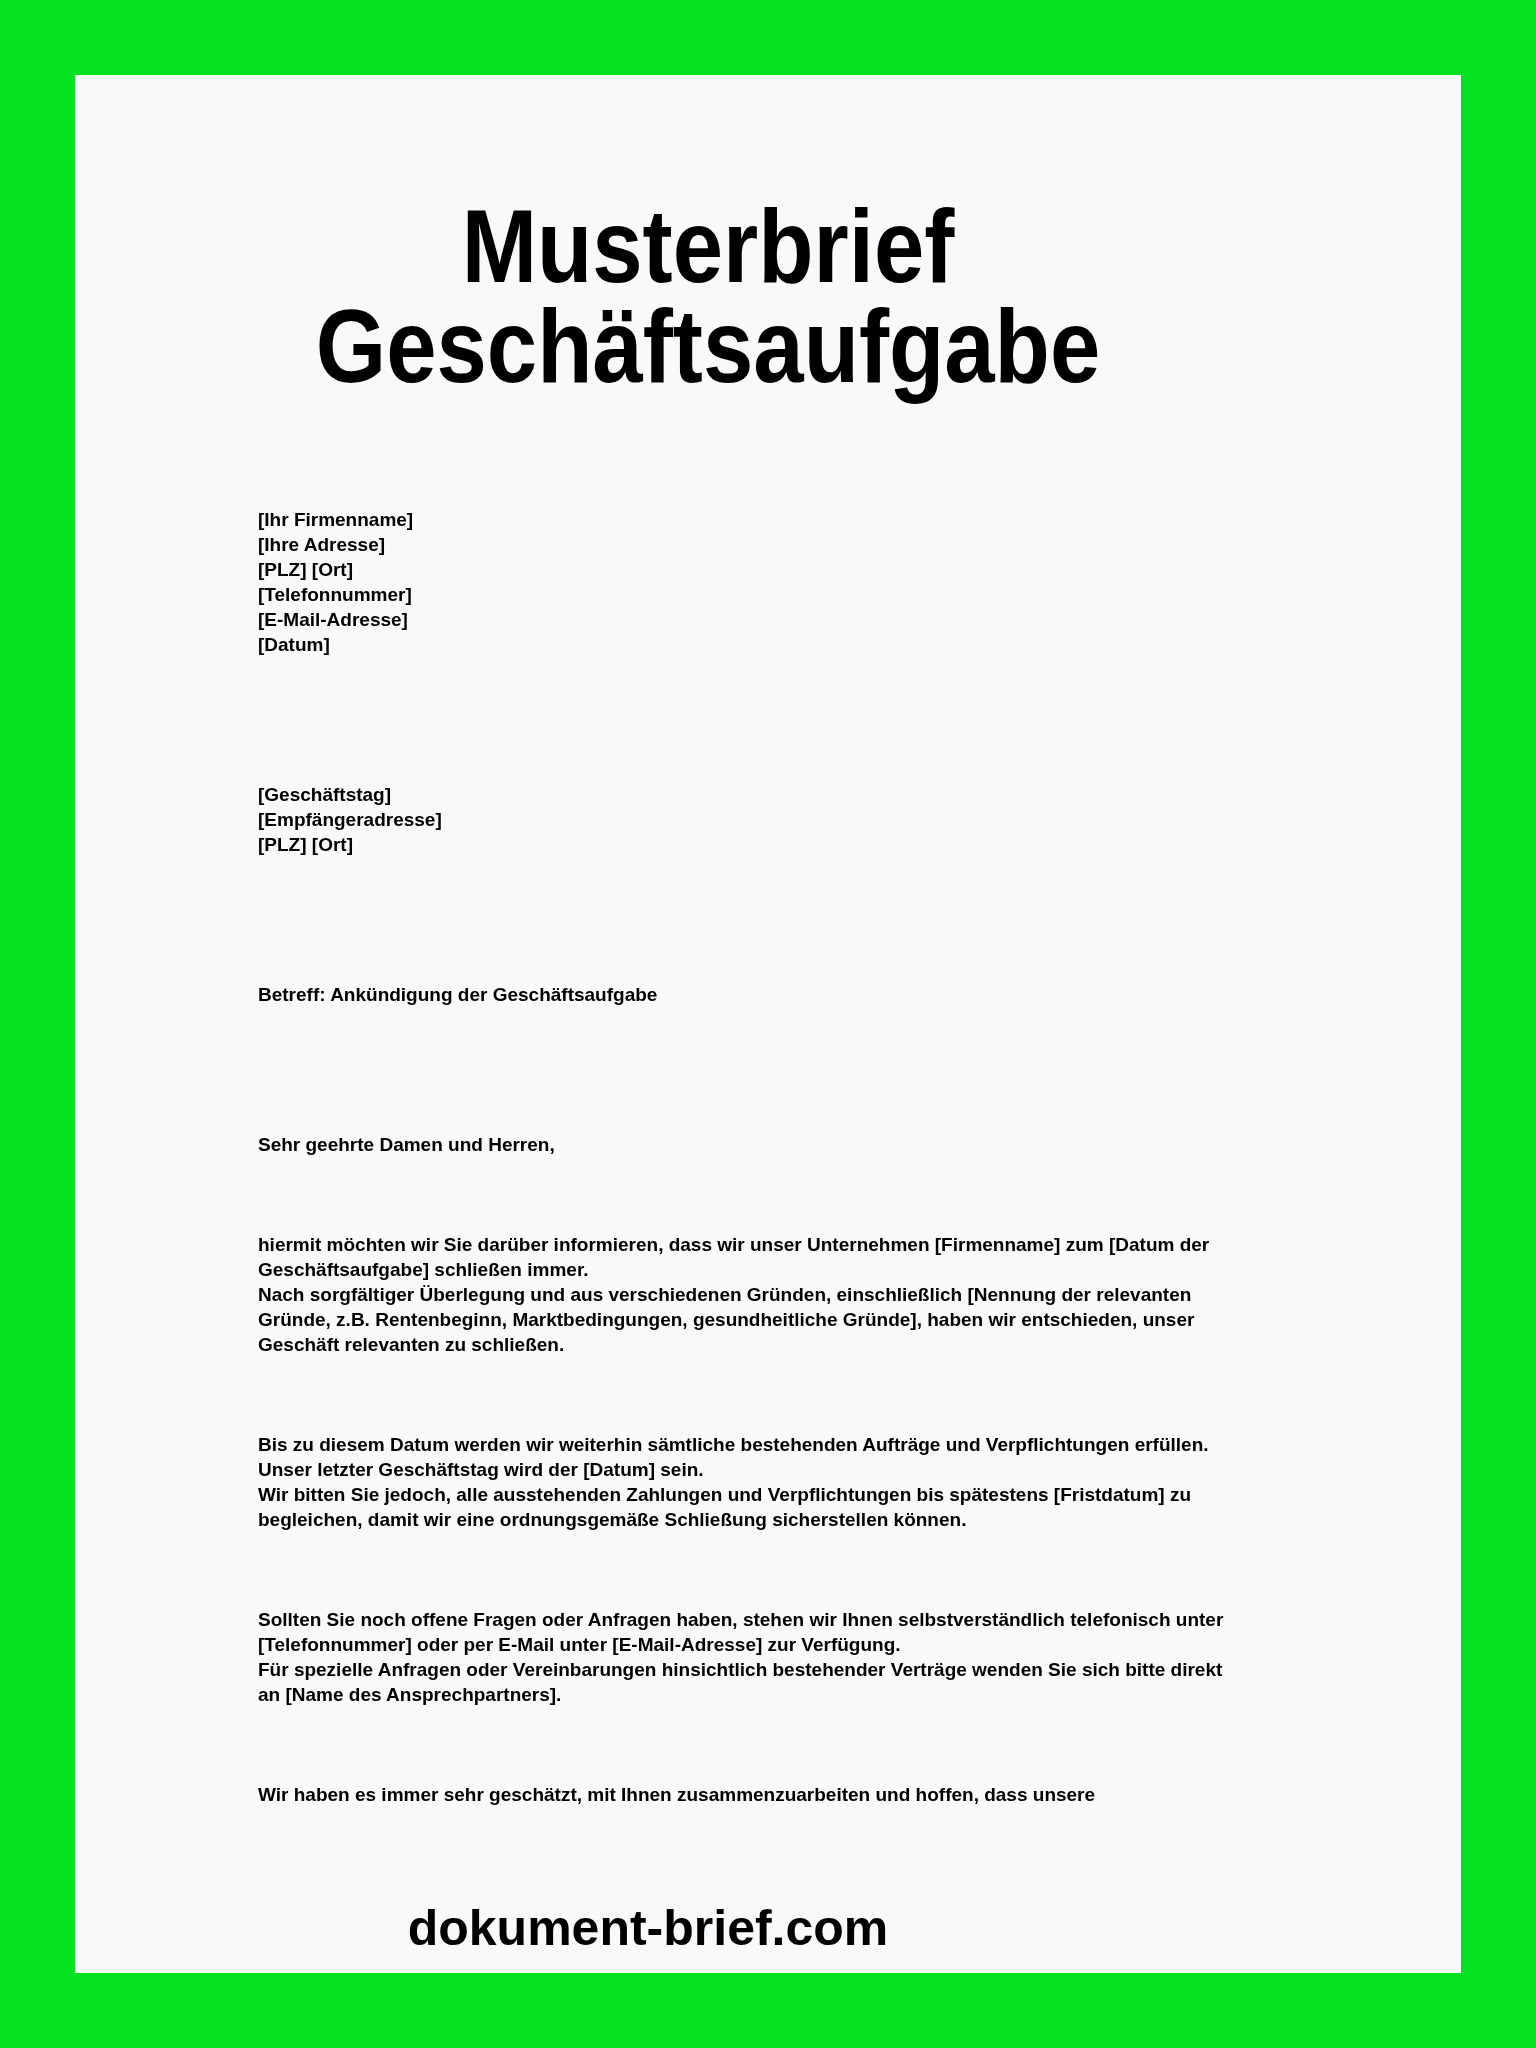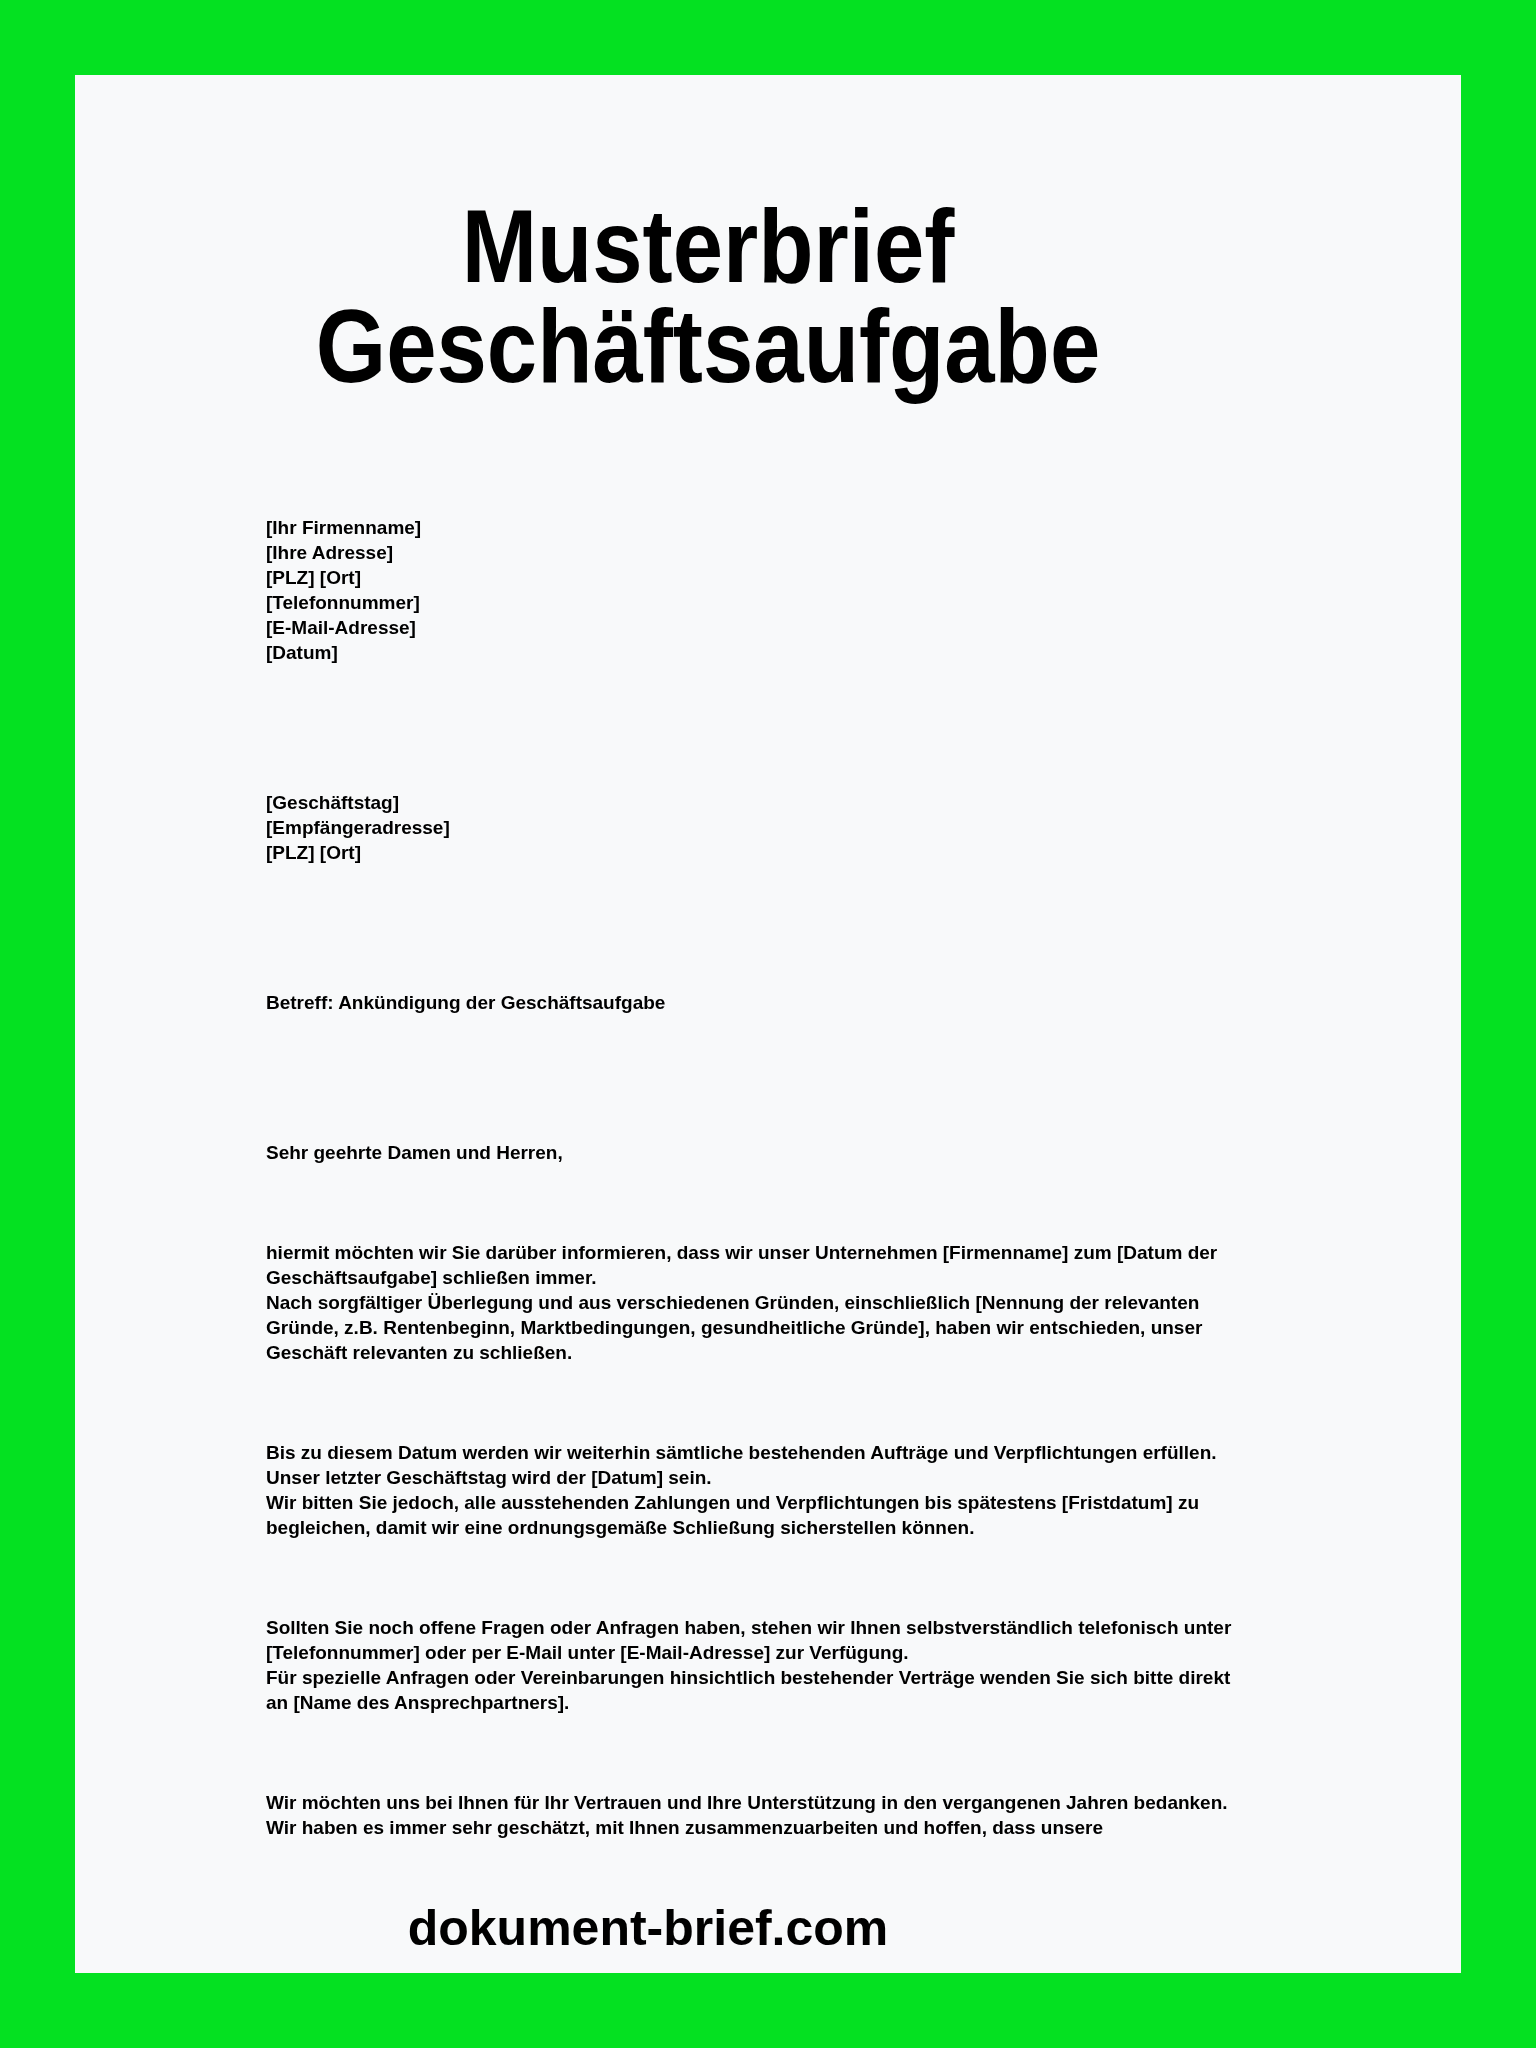--- a/index.html
+++ b/index.html
@@ -40,21 +40,21 @@
       transform-origin: 50% 50%;
       white-space: nowrap;
     }
     .block {
       position: absolute;
       left: 250px;
       width: 1040px;
       font-weight: bold;
       font-size: 19px;
       line-height: 25px;
-      margin: 16px;
+      margin: 8px;
       white-space: nowrap;
     }
     .block .ln {
       display: block;
     }
     .footer {
       position: absolute;
       left: 0;
       width: 1296px;
       top: 1898px;
@@ -113,17 +113,16 @@
 </div>
 
 <div class="block" style="top:1599px;">
   <span class="ln">Sollten Sie noch offene Fragen oder Anfragen haben, stehen wir Ihnen selbstverständlich telefonisch unter</span>
   <span class="ln">[Telefonnummer] oder per E-Mail unter [E-Mail-Adresse] zur Verfügung.</span>
   <span class="ln">Für spezielle Anfragen oder Vereinbarungen hinsichtlich bestehender Verträge wenden Sie sich bitte direkt</span>
   <span class="ln">an [Name des Ansprechpartners].</span>
 </div>
 
 <div class="block" style="top:1774px;">
-  <span class="ln">Wir möchten uns bei Ihnen für Ihr Vertrauen und Ihre Unterstützung in den vergangenen Jahren bedanken.</span>
   <span class="ln">Wir haben es immer sehr geschätzt, mit Ihnen zusammenzuarbeiten und hoffen, dass unsere</span>
 </div>
 
 <div class="footer">dokument-brief.com</div>
 
 </body></html>

